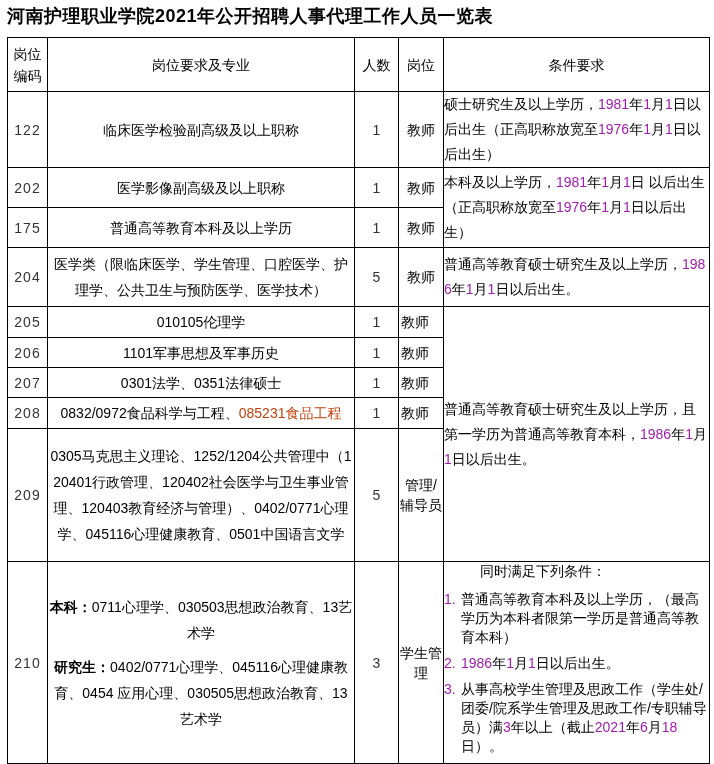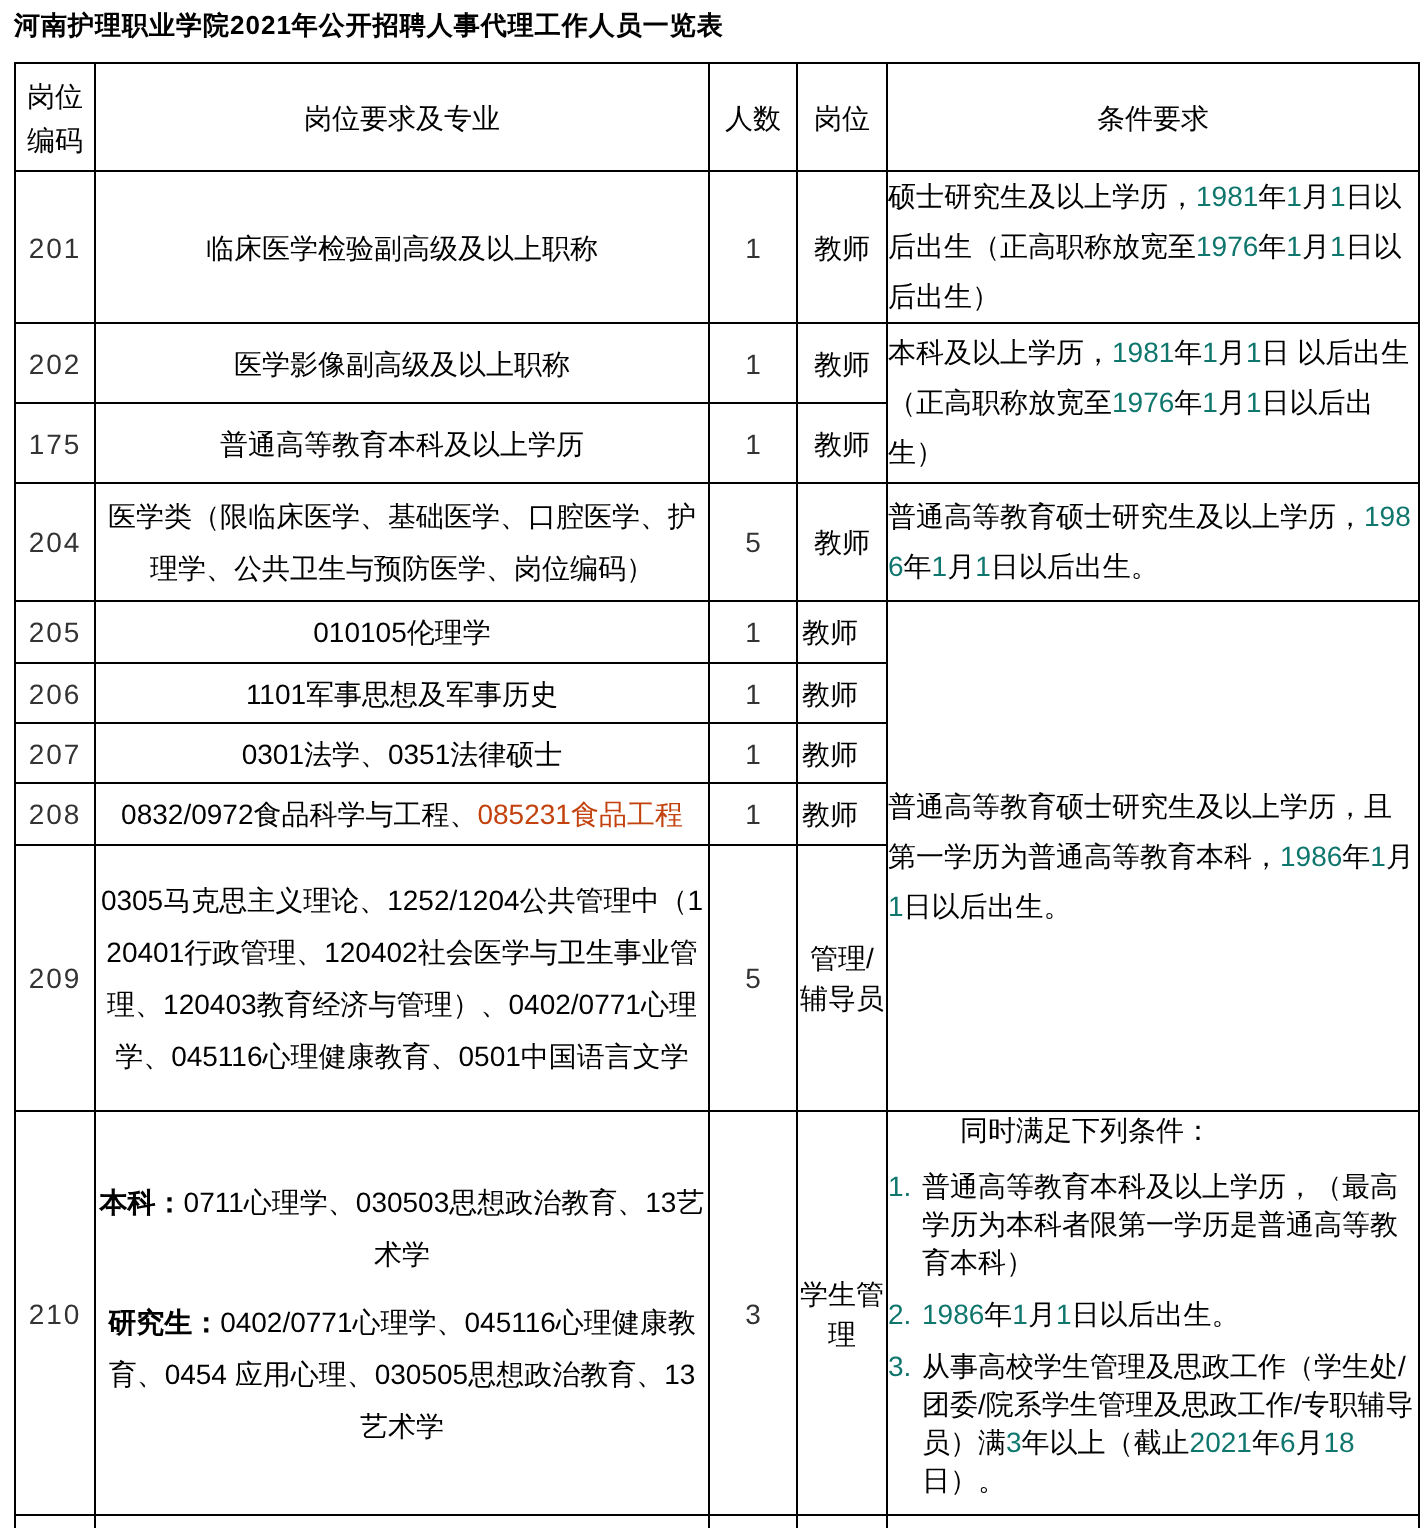--- a/index.html
+++ b/index.html
@@ -1,21 +1,21 @@
 <!DOCTYPE html>
 <html><head>
 <meta charset="utf-8">
 <style>
   html,body{margin:0;padding:0;}
   body{
     width:714px;height:764px;overflow:hidden;background:#fff;
     font-family:"Liberation Sans","DejaVu Sans",sans-serif;color:#000;
   }
   .page-title{
-    font-size:13px;font-weight:bold;margin:4px 0 9px 7px;letter-spacing:0.5px;
+    font-size:18px;font-weight:bold;margin:4px 0 9px 7px;letter-spacing:0.5px;
   }
   table.roster{
     border-collapse:collapse;table-layout:fixed;margin-left:7px;width:703px;
   }
   table.roster th,table.roster td{
     border:1px solid #000;font-size:14px;word-break:break-all;
     padding:0;vertical-align:middle;
   }
   thead tr{height:54px;}
   th{font-weight:normal;text-align:center;line-height:22px;padding:2px;}
@@ -24,21 +24,21 @@
   }
   td.major{
     text-align:center;padding:2px 4px 2px 3px;line-height:26px;
   }
   td.count{text-align:center;font-size:13px;color:#333;}
   td.pos{text-align:center;line-height:20px;padding:1px;}
   td.pos.left{text-align:left;padding-left:2px;}
   td.cond{
     text-align:left;padding:2px 2px 2px 3px;line-height:25px;
   }
-  .num{color:#0f766e;}
+  .num{color:#a21caf;}
   .link{color:#c2410c;}
   .blabel{font-weight:bold;margin-top:38px;}
   .major-block{margin:8px 0;}
   td.cond-210{vertical-align:top;padding-top:7px;font-size:13.5px;line-height:19px;}
   .cond-intro{padding-left:36px;margin-bottom:9px;}
   .cond-item{display:flex;margin-bottom:7px;}
   .cond-item .no{flex:none;width:17px;}
   .cond-item .itext{flex:1;}
   tr.partial td{border-bottom:none;}
 </style>
@@ -59,42 +59,42 @@
     <tr>
       <th>岗位编码</th>
       <th>岗位要求及专业</th>
       <th>人数</th>
       <th>岗位</th>
       <th>条件要求</th>
     </tr>
   </thead>
   <tbody>
     <tr style="height:75px">
-      <td class="code">201</td>
+      <td class="code">122</td>
       <td class="major">临床医学检验副高级及以上职称</td>
       <td class="count">1</td>
       <td class="pos">教师</td>
       <td class="cond">硕士研究生及以上学历，<span class="num">1981</span>年<span class="num">1</span>月<span class="num">1</span>日以后出生（正高职称放宽至<span class="num">1976</span>年<span class="num">1</span>月<span class="num">1</span>日以后出生）</td>
     </tr>
     <tr style="height:40px">
       <td class="code">202</td>
       <td class="major">医学影像副高级及以上职称</td>
       <td class="count">1</td>
       <td class="pos">教师</td>
       <td class="cond" rowspan="2">本科及以上学历，<span class="num">1981</span>年<span class="num">1</span>月<span class="num">1</span>日 以后出生（正高职称放宽至<span class="num">1976</span>年<span class="num">1</span>月<span class="num">1</span>日以后出生）</td>
     </tr>
     <tr style="height:40px">
       <td class="code">175</td>
       <td class="major">普通高等教育本科及以上学历</td>
       <td class="count">1</td>
       <td class="pos">教师</td>
     </tr>
     <tr style="height:59px">
       <td class="code">204</td>
-      <td class="major">医学类（限临床医学、基础医学、口腔医学、护理学、公共卫生与预防医学、岗位编码）</td>
+      <td class="major">医学类（限临床医学、学生管理、口腔医学、护理学、公共卫生与预防医学、医学技术）</td>
       <td class="count">5</td>
       <td class="pos">教师</td>
       <td class="cond">普通高等教育硕士研究生及以上学历，<span class="num">1986</span>年<span class="num">1</span>月<span class="num">1</span>日以后出生。</td>
     </tr>
     <tr style="height:31px">
       <td class="code">205</td>
       <td class="major">010105伦理学</td>
       <td class="count">1</td>
       <td class="pos left">教师</td>
       <td class="cond" rowspan="5">普通高等教育硕士研究生及以上学历，且第一学历为普通高等教育本科，<span class="num">1986</span>年<span class="num">1</span>月<span class="num">1</span>日以后出生。</td>

